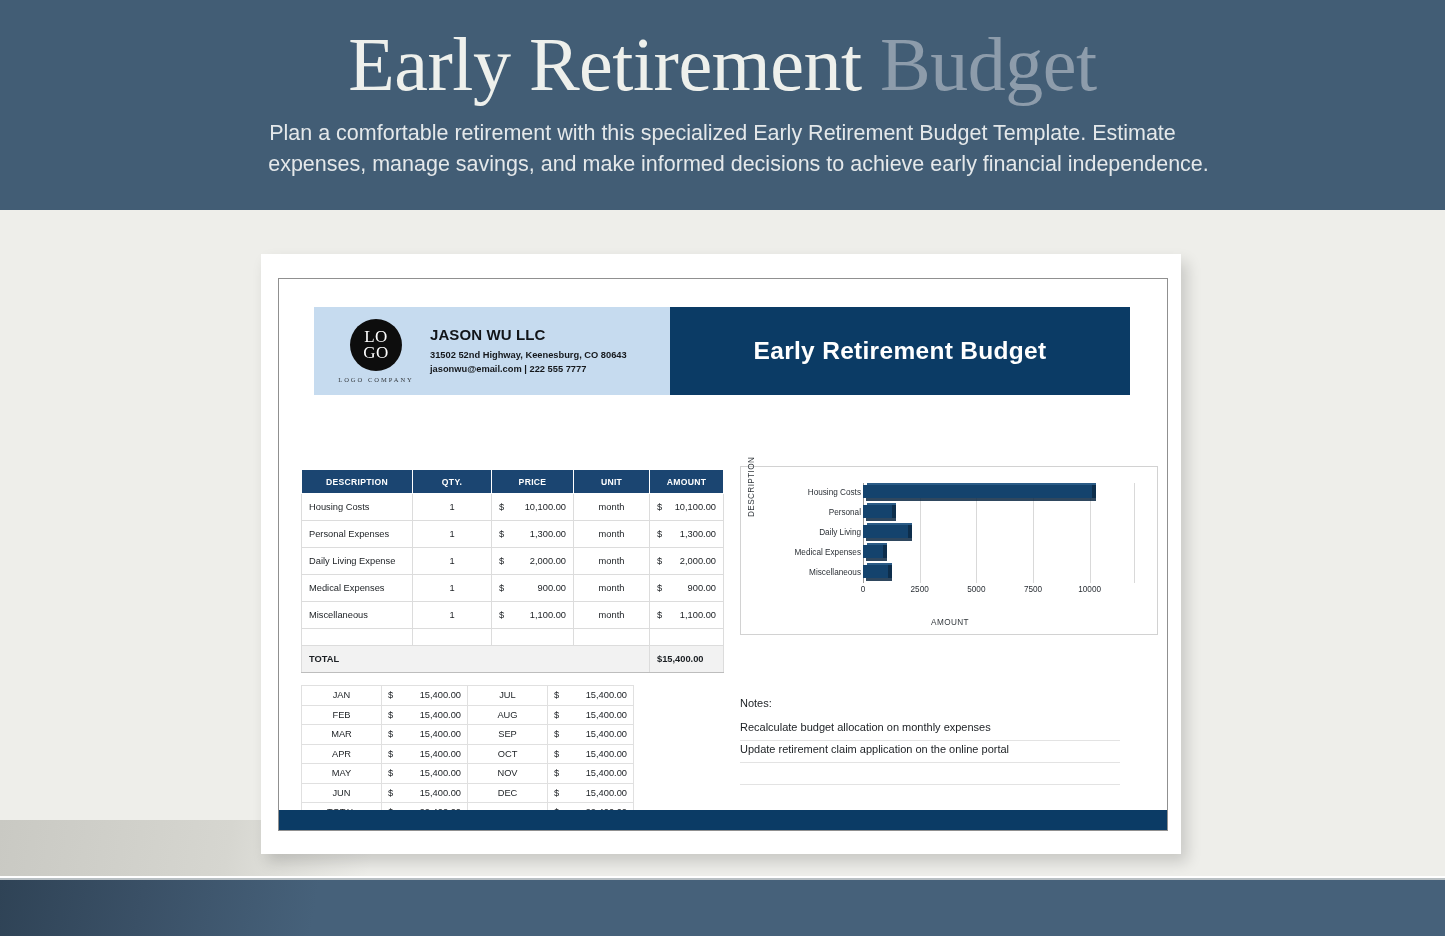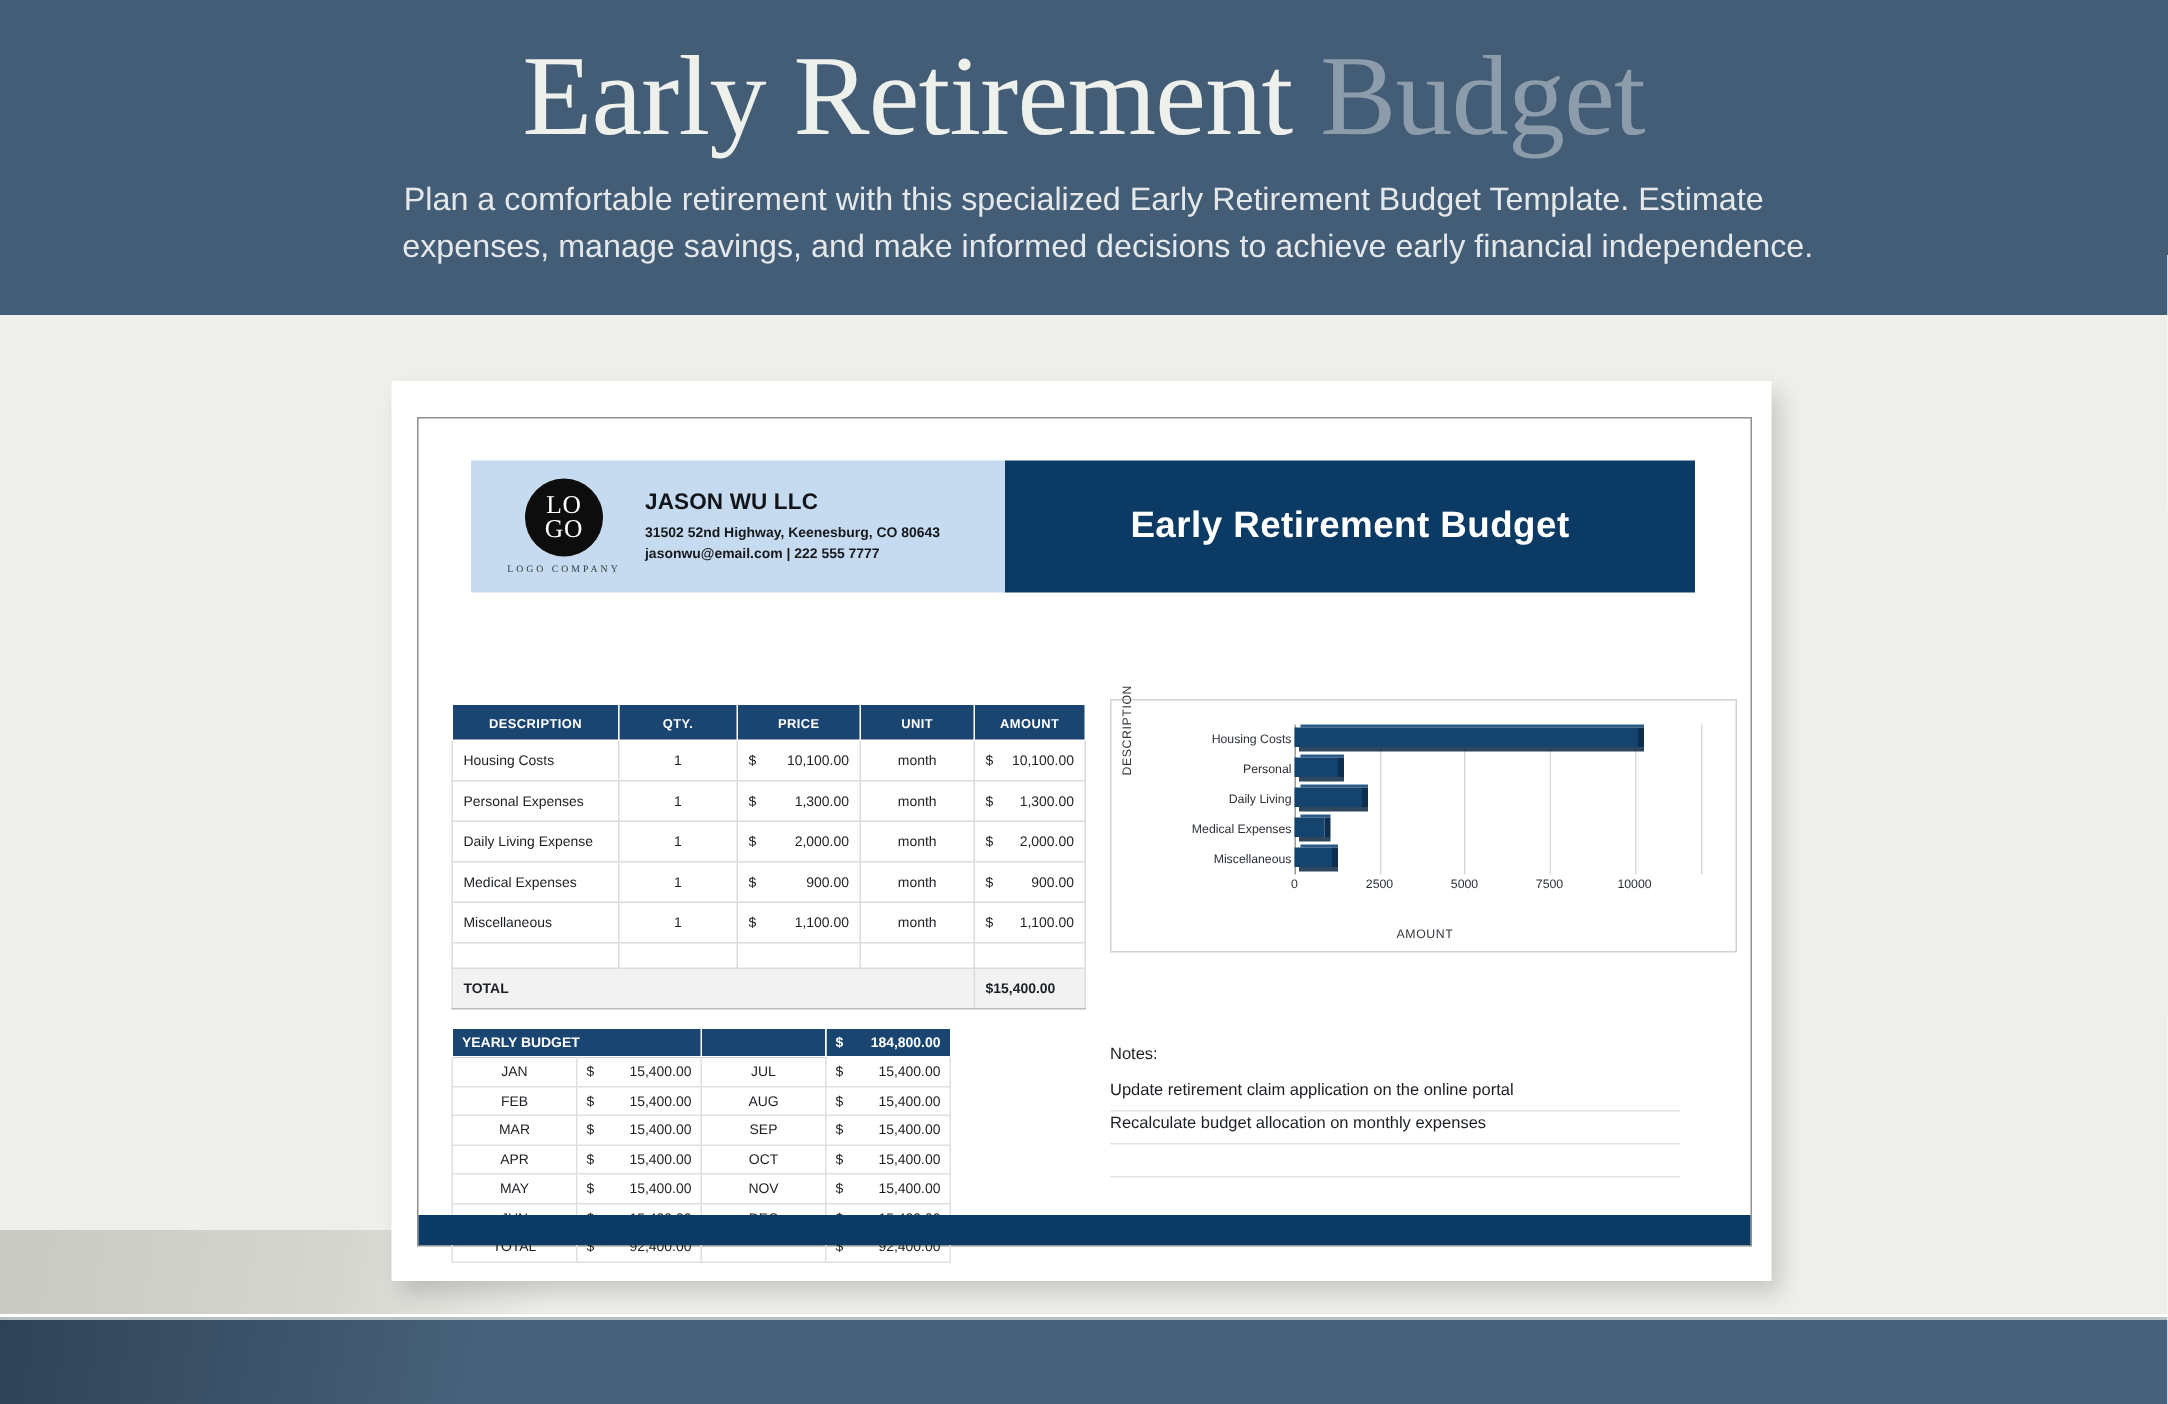--- a/index.html
+++ b/index.html
@@ -575,28 +575,20 @@
           <div class="tick" style="left: 56.6667px;">2500</div>
           <div class="tick" style="left: 113.333px;">5000</div>
           <div class="tick" style="left: 170px;">7500</div>
           <div class="tick" style="left: 226.667px;">10000</div>
         </div>
       <div class="chart-xlabel">AMOUNT</div>
     </div>
 
     <table class="yearly-table">
       <tbody>
-        <tr class="yb-head">
-          <td class="yb-title" colspan="2">YEARLY BUDGET</td>
-          <td></td>
-          <td class="yb-money">
-              <span class="cur">$</span>
-              <span class="val">184,800.00</span>
-            </td>
-        </tr>
         <tr>
           <td class="yb-col-m">JAN</td>
           <td class="yb-col-v yb-money">
               <span class="cur">$</span>
               <span class="val">15,400.00</span>
             </td>
           <td class="yb-col-m">JUL</td>
           <td class="yb-col-v yb-money">
               <span class="cur">$</span>
               <span class="val">15,400.00</span>
@@ -672,22 +664,22 @@
           <td class="yb-col-v yb-money">
               <span class="cur">$</span>
               <span class="val">92,400.00</span>
             </td>
         </tr>
       </tbody>
     </table>
 
     <div class="notes">
       <div class="notes-label">Notes:</div>
+      <div class="note-line">Recalculate budget allocation on monthly expenses</div>
       <div class="note-line first">Update retirement claim application on the online portal</div>
-      <div class="note-line">Recalculate budget allocation on monthly expenses</div>
       <div class="note-line blank"></div>
     </div>
 
     <div class="sheet-footer"></div>
   </div>
 </div>
 
 <div class="bottom-bar"></div>
 
 </body></html>

